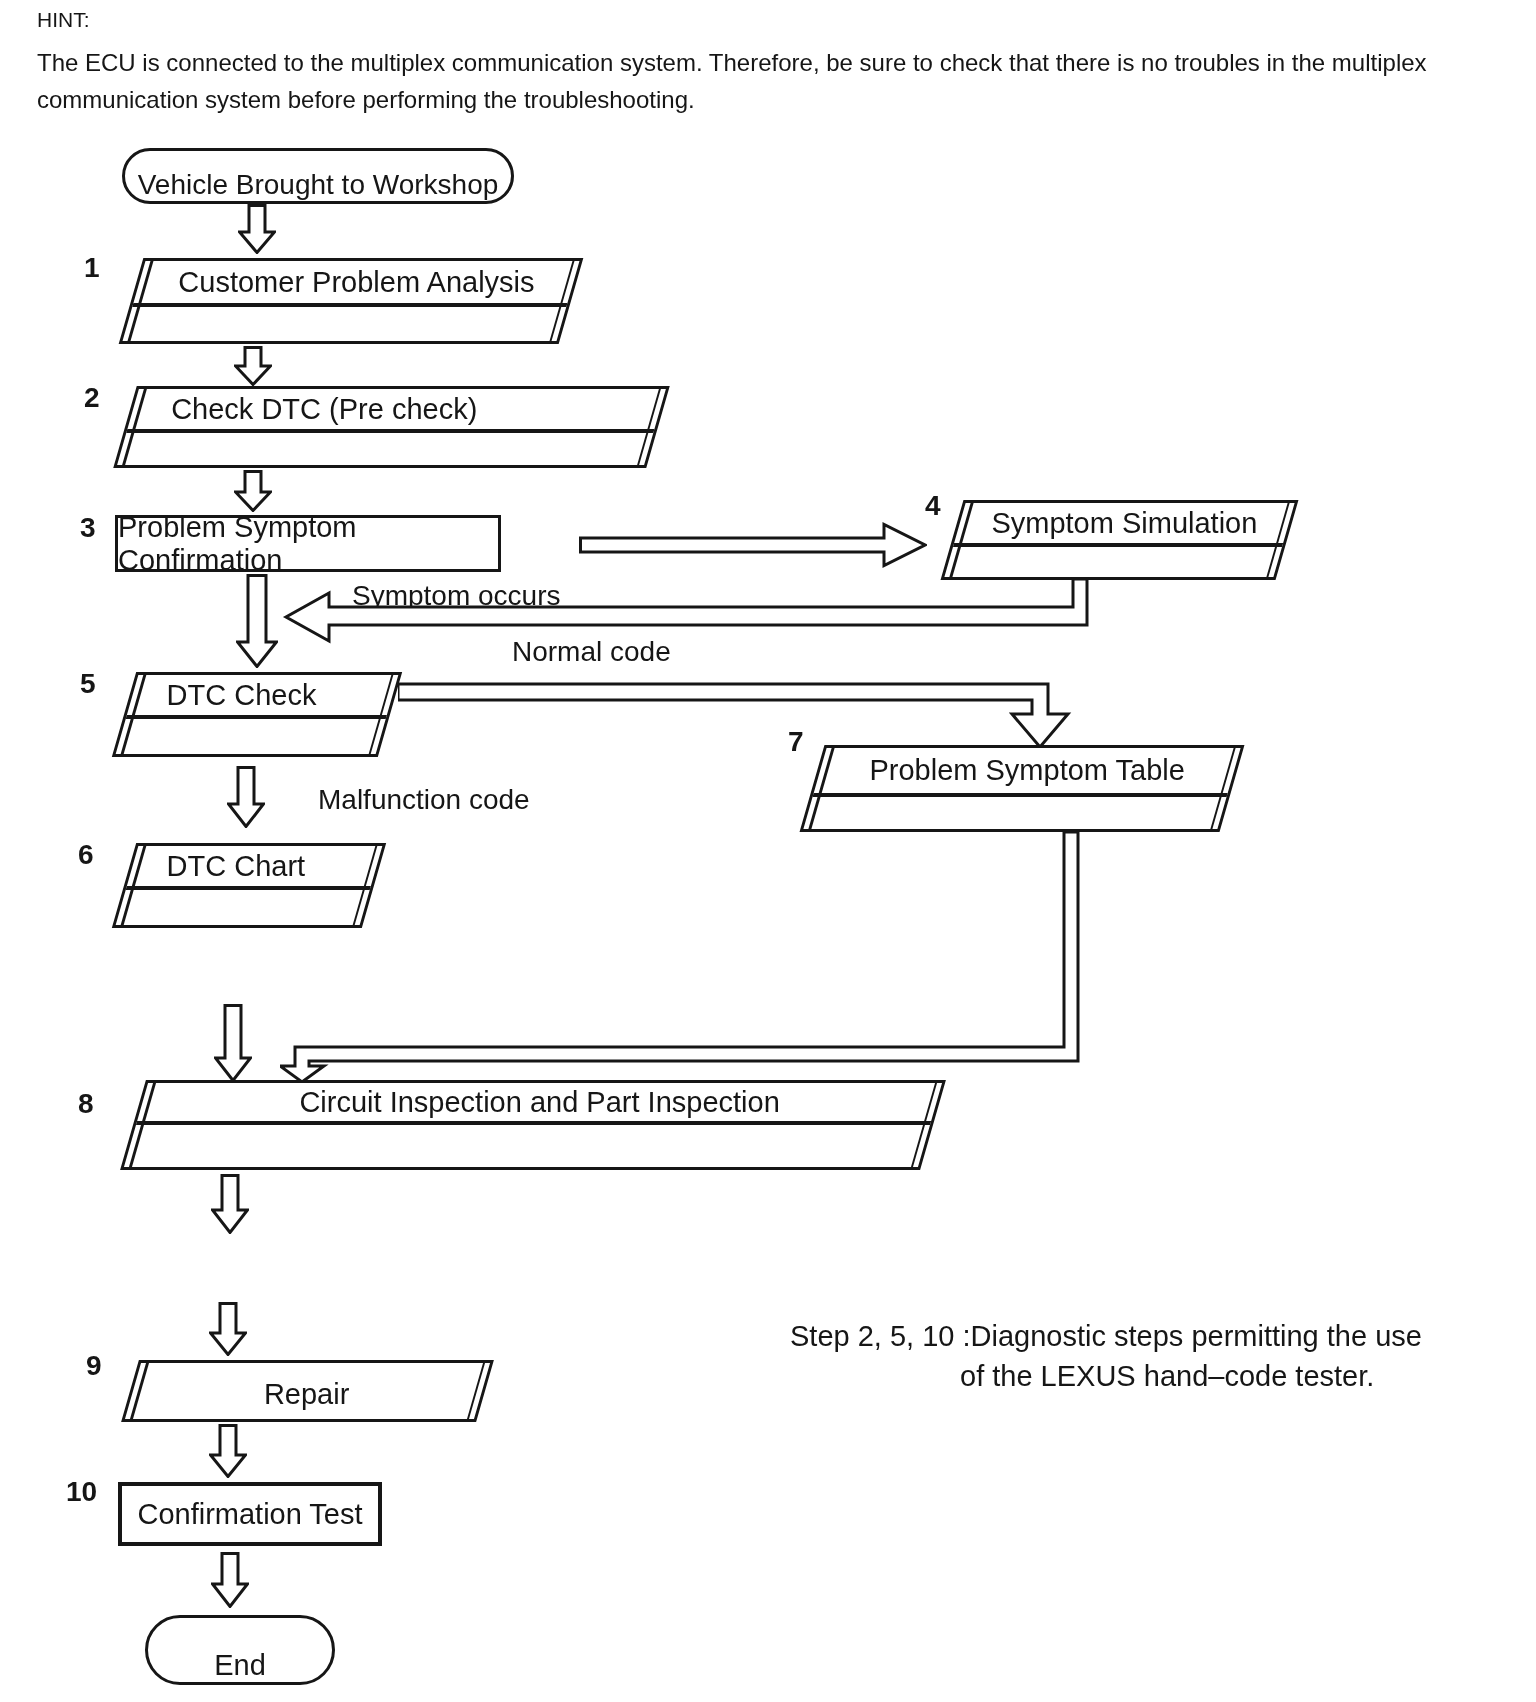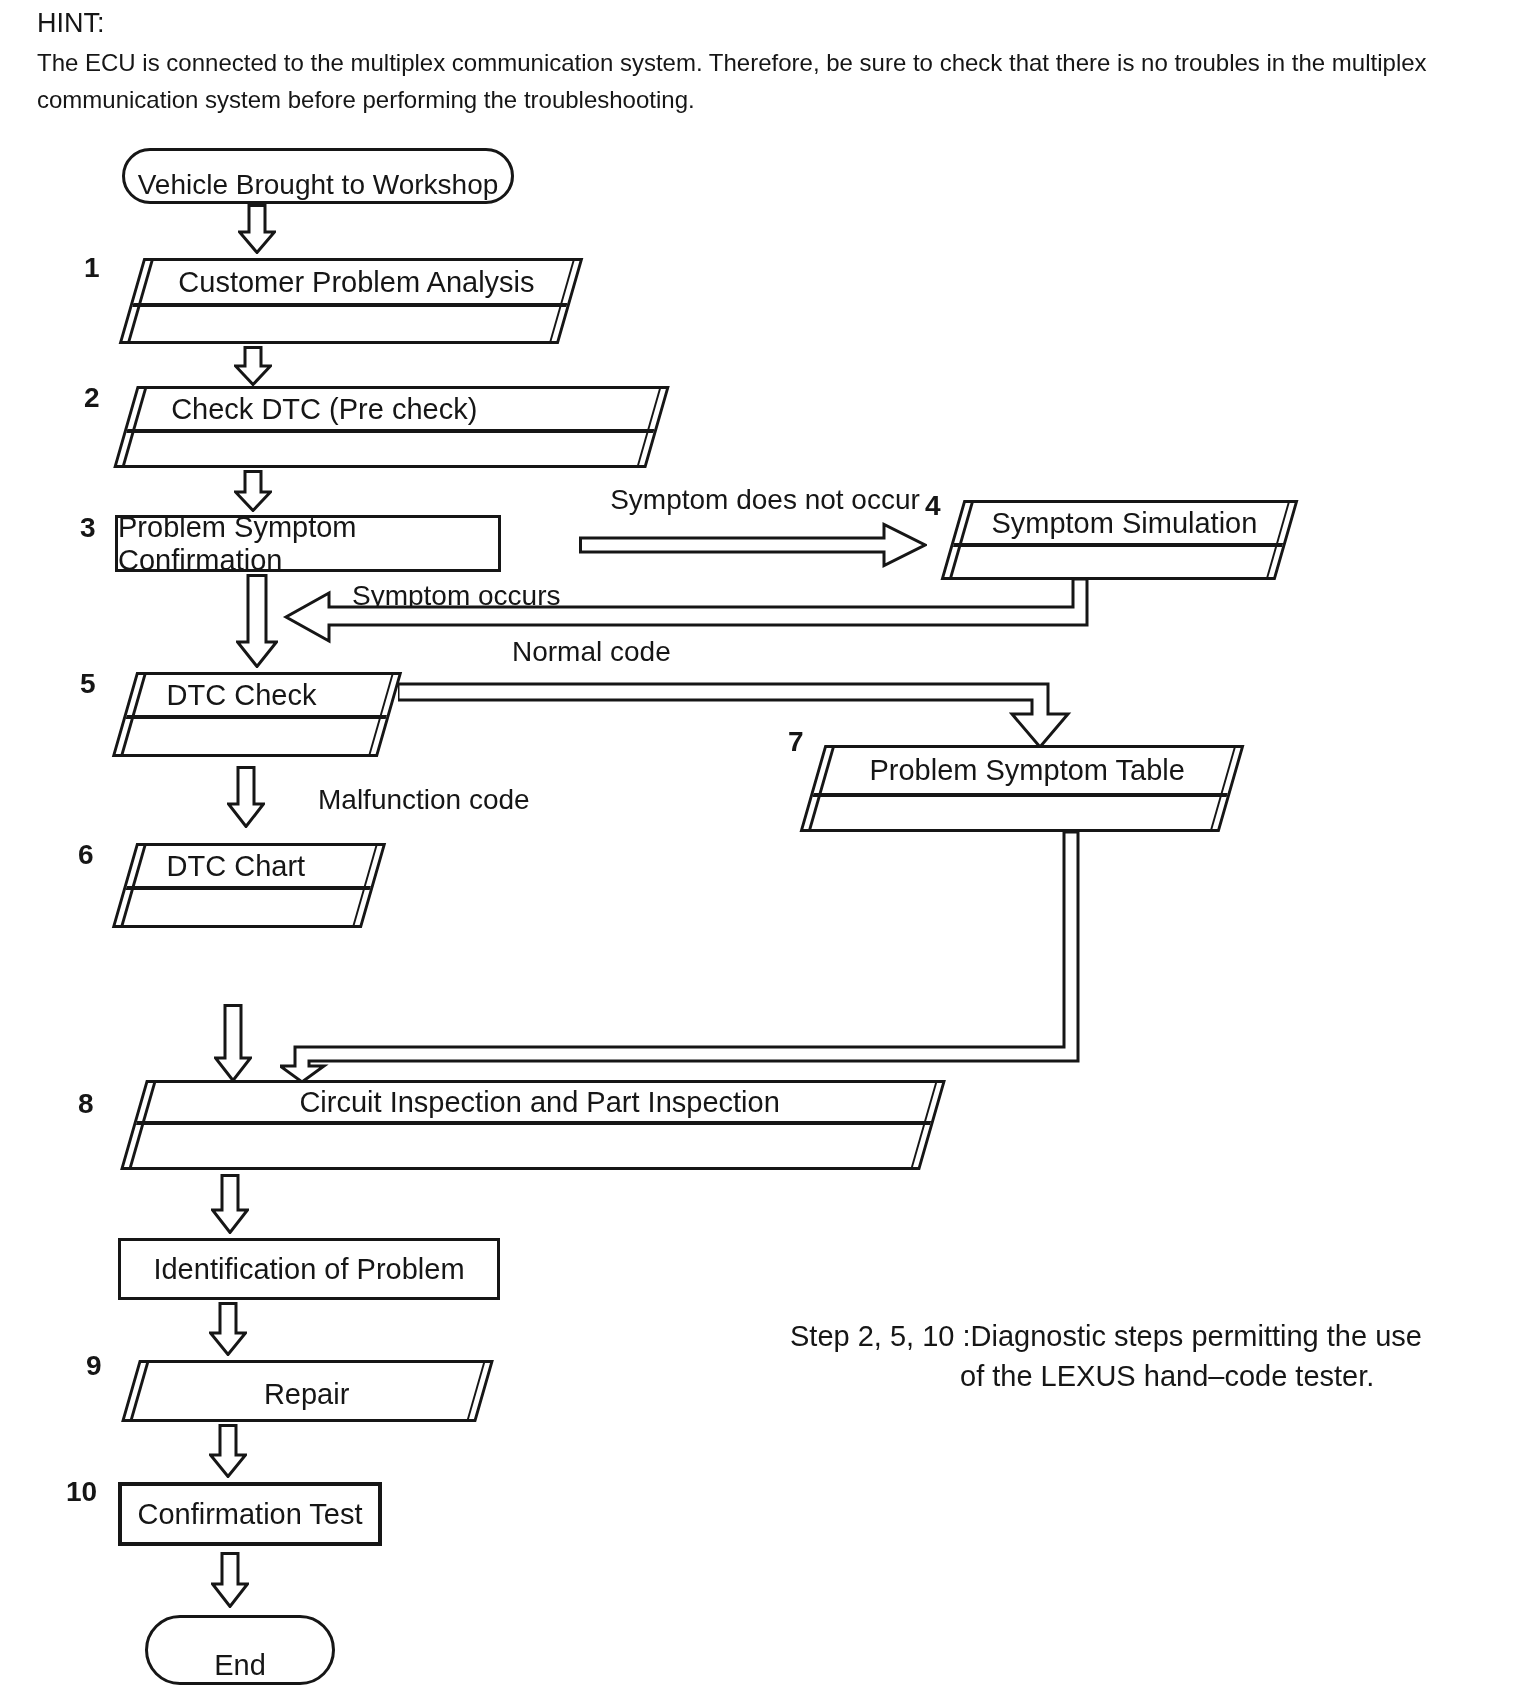--- a/index.html
+++ b/index.html
@@ -18,21 +18,21 @@
             display:flex; align-items:center; justify-content:center; font-size:29px; }
   .plabel.left { justify-content:flex-start; }
   .rect { border:3.5px solid var(--ink); background:#fff;
           display:flex; align-items:center; justify-content:center; font-size:29px; }
   .stadium { border:3.5px solid var(--ink); background:#fff; border-radius:999px;
              display:flex; align-items:flex-end; justify-content:center; font-size:28px; }
   .num { font-size:28px; font-weight:bold; }
   .elabel { font-size:28px; }
   .arrow svg { display:block; }
   .arrow path { fill:#fff; stroke:var(--ink); stroke-width:3; stroke-linejoin:miter; }
-  .hint-title { font-size:27px; }
+  .hint-title { font-size:21px; }
   .hint-body { font-size:24px; line-height:37px; }
   .note { font-size:29px; line-height:40px; }
 </style>
 </head>
 <body>
 
 <div id="stage">
 
   <div class="abs hint-title" style="left:37px; top:8px;">HINT:</div>
   <div class="abs hint-body" style="left:37px; top:44px; width:1495px;">The ECU is connected to the multiplex communication system. Therefore, be sure to check that there is no troubles in the multiplex communication system before performing the troubleshooting.</div>
@@ -73,21 +73,20 @@
     <svg width="38" height="42" viewBox="0 0 38 42">
         <path d="M11,1.5 H27 V22 H36.5 L19,40.5 L1.5,22 H11 Z"></path>
       </svg>
   </div>
 
   <div class="abs num" style="left:80px; top:512px;">3</div>
   <div class="abs rect" style="left:115px; top:515px; width:386px; height:57px;">
     <span>Problem Symptom Confirmation</span>
   </div>
 
-  <div class="abs elabel" style="left:598px; top:484px; width:334px; text-align:center;">Symptom does not occur</div>
   <div class="abs arrow" style="left:579px; top:516px;">
     <svg width="348" height="58" viewBox="0 0 348 58">
         <path d="M1.5,22 H305 V8.5 L346,29 L305,49.5 V36 H1.5 Z"></path>
       </svg>
   </div>
 
   <div class="abs num" style="left:925px; top:490px;">4</div>
   <div class="abs para" style="left:952px; top:500px; width:335px; height:80px;">
     <div class="edgeL"></div>
     <div class="edgeR"></div>
@@ -165,23 +164,20 @@
     <div class="divider" style="top:38px;"></div>
     <div class="plabel" style="top:0; height:38px;">Circuit Inspection and Part Inspection</div>
   </div>
 
   <div class="abs arrow" style="left:211px; top:1174px;">
     <svg width="38" height="60" viewBox="0 0 38 60">
         <path d="M11,1.5 H27 V36 H36.5 L19,58.5 L1.5,36 H11 Z"></path>
       </svg>
   </div>
 
-  <div class="abs rect" style="left:118px; top:1238px; width:382px; height:62px;">
-    <span>Identification of Problem</span>
-  </div>
 
   <div class="abs note" style="left:790px; top:1316px;">
     <div>Step 2, 5, 10 :Diagnostic steps permitting the use</div>
     <div style="padding-left:170px;">of the LEXUS hand–code tester.</div>
   </div>
 
   <div class="abs arrow" style="left:209px; top:1302px;">
     <svg width="38" height="54" viewBox="0 0 38 54">
         <path d="M11,1.5 H27 V31 H36.5 L19,52.5 L1.5,31 H11 Z"></path>
       </svg>

